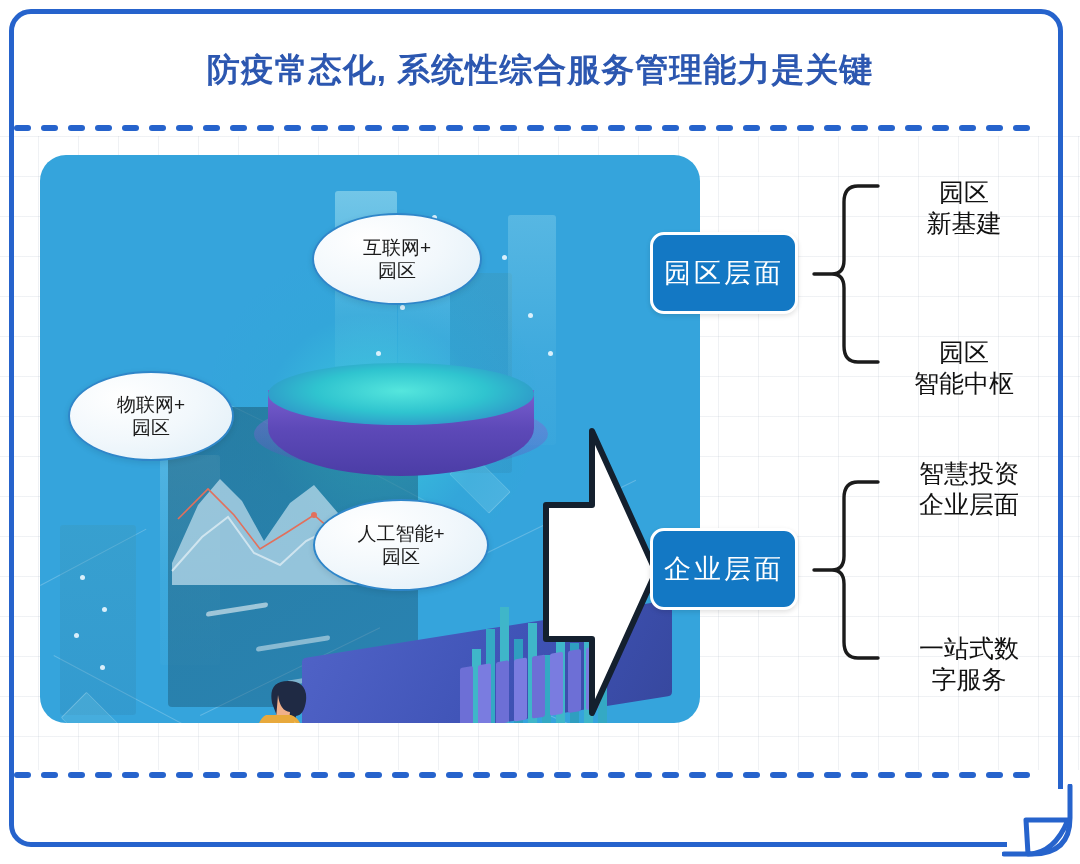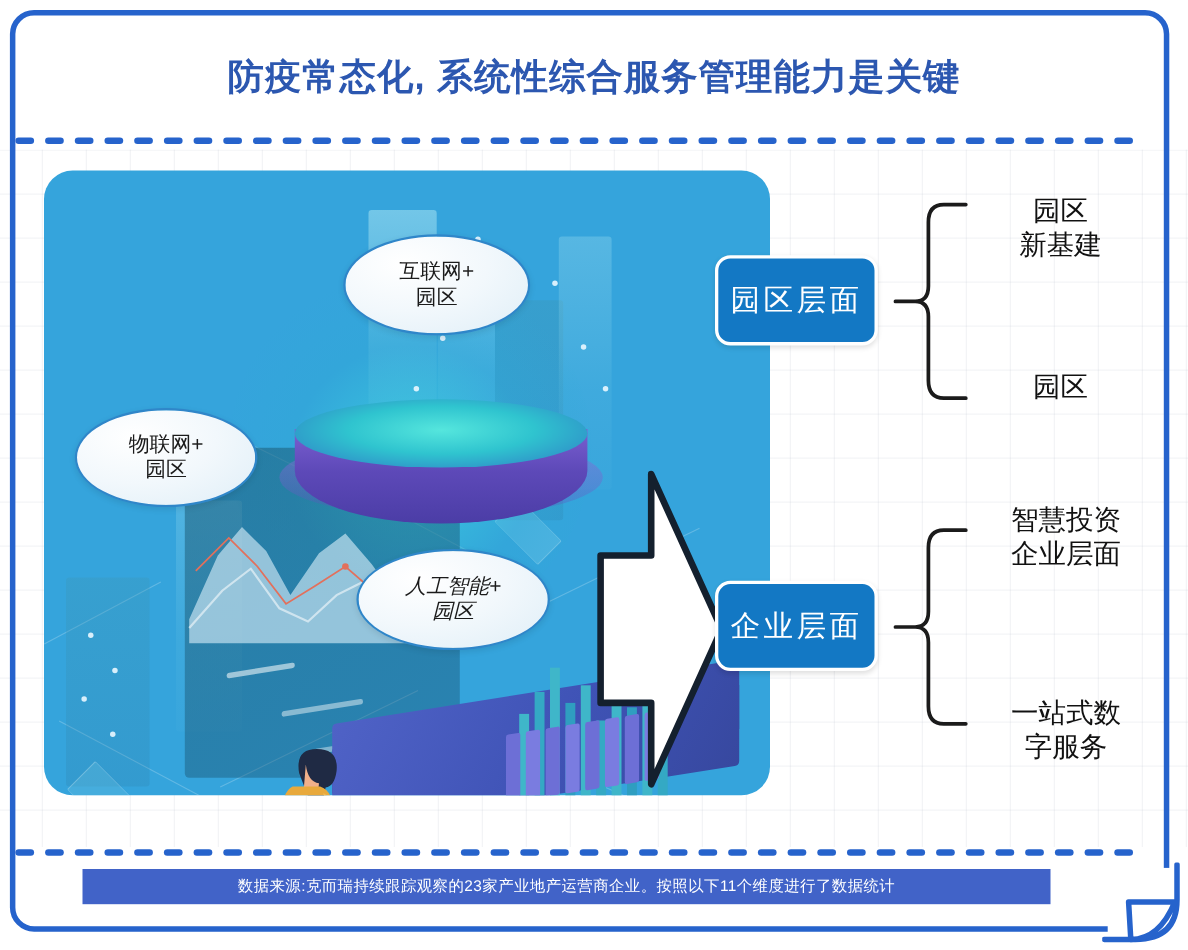--- a/index.html
+++ b/index.html
@@ -382,60 +382,58 @@
         <div>互联网+</div>
         <div>园区</div>
       </div>
     </div>
     <div class="bubble" style="left:28px;top:216px;width:162px;height:86px;">
       <div>
         <div>物联网+</div>
         <div>园区</div>
       </div>
     </div>
-    <div class="bubble" style="left:284px;top:344px;width:172px;height:88px;font-style:italic;">
+    <div class="bubble" style="left:273px;top:344px;width:172px;height:88px;">
       <div>
         <div>人工智能+</div>
         <div>园区</div>
       </div>
     </div>
   </div>
 
   <div class="lvlbox" style="left:650px;top:232px;width:148px;height:82px;">
     <span>园区层面</span>
   </div>
   <svg class="brace" style="left:812px;top:180px;" width="70" height="190" viewBox="0 0 70 190">
     <path d="M66 6 L46 6 Q32 6 32 22 L32 80 Q32 94 20 94 L2 94 L20 94 Q32 94 32 108 L32 166 Q32 182 46 182 L66 182" fill="none" stroke="#1b1b1b" stroke-width="3.4" stroke-linecap="round" stroke-linejoin="round"></path>
   </svg>
   <div class="leaf" style="left:884px;top:177px;width:160px;">
     <div>园区</div>
     <div>新基建</div>
   </div>
   <div class="leaf" style="left:884px;top:337px;width:160px;">
     <div>园区</div>
+    <div>智能中枢</div>
   </div>
 
   <div class="lvlbox" style="left:650px;top:528px;width:148px;height:82px;">
     <span>企业层面</span>
   </div>
   <svg class="brace" style="left:812px;top:476px;" width="70" height="190" viewBox="0 0 70 190">
     <path d="M66 6 L46 6 Q32 6 32 22 L32 80 Q32 94 20 94 L2 94 L20 94 Q32 94 32 108 L32 166 Q32 182 46 182 L66 182" fill="none" stroke="#1b1b1b" stroke-width="3.4" stroke-linecap="round" stroke-linejoin="round"></path>
   </svg>
   <div class="leaf" style="left:884px;top:458px;width:170px;">
     <div>智慧投资</div>
     <div>企业层面</div>
   </div>
   <div class="leaf" style="left:884px;top:633px;width:170px;">
     <div>一站式数</div>
     <div>字服务</div>
   </div>
 
-  <div class="capbar">
-    <span>数据来源:克而瑞持续跟踪观察的23家产业地产运营商企业。按照以下11个维度进行了数据统计</span>
-  </div>
 
   <div class="frame"></div>
   <div class="fold-mask"></div>
   <svg class="fold" viewBox="0 0 72 74">
     <path d="M68 2 L68 34 Q68 70 30 70 L2 70" fill="none" stroke="#2663CC" stroke-width="5" stroke-linecap="round"></path>
     <path d="M24 36 L66 36 Q52 70 26 70 Z" fill="#ffffff" stroke="#2663CC" stroke-width="5" stroke-linejoin="round"></path>
   </svg>
 
 </div>
 

